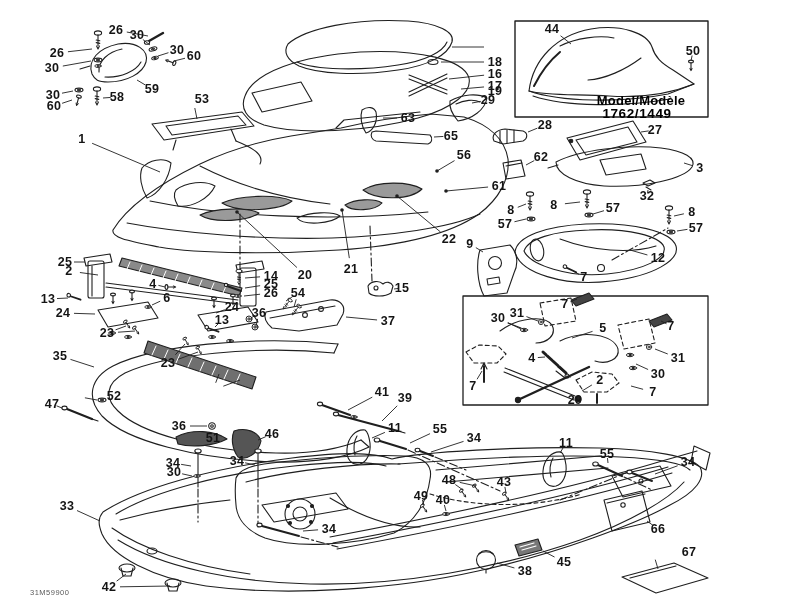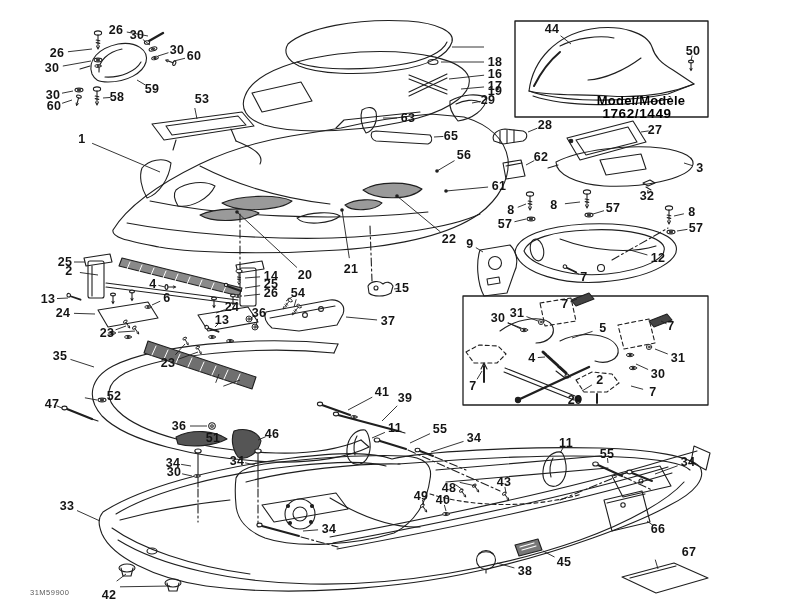--- a/index.html
+++ b/index.html
@@ -526,24 +526,24 @@
       <div class="callout" style="left: 575px; top: 400px;">29</div>
       <div class="callout" style="left: 600px; top: 380px;">2</div>
       <div class="callout" style="left: 473px; top: 386px;">7</div>
       <div class="callout" style="left: 653px; top: 392px;">7</div>
       <div class="callout" style="left: 395px; top: 428px;">11</div>
       <div class="callout" style="left: 440px; top: 429px;">55</div>
       <div class="callout" style="left: 237px; top: 461px;">34</div>
       <div class="callout" style="left: 173px; top: 463px;">34</div>
       <div class="callout" style="left: 174px; top: 472px;">30</div>
       <div class="callout" style="left: 67px; top: 506px;">33</div>
-      <div class="callout" style="left: 109px; top: 587px; margin-top: 8px;">42</div>
+      <div class="callout" style="left: 109px; top: 587px;">42</div>
       <div class="callout" style="left: 329px; top: 529px;">34</div>
       <div class="callout" style="left: 474px; top: 438px;">34</div>
-      <div class="callout" style="left: 449px; top: 480px; margin-top: 8px;">48</div>
+      <div class="callout" style="left: 449px; top: 480px;">48</div>
       <div class="callout" style="left: 504px; top: 482px;">43</div>
       <div class="callout" style="left: 421px; top: 496px;">49</div>
       <div class="callout" style="left: 443px; top: 500px;">40</div>
       <div class="callout" style="left: 566px; top: 443px;">11</div>
       <div class="callout" style="left: 607px; top: 454px;">55</div>
       <div class="callout" style="left: 688px; top: 462px;">34</div>
       <div class="callout" style="left: 658px; top: 529px;">66</div>
       <div class="callout" style="left: 689px; top: 552px;">67</div>
       <div class="callout" style="left: 564px; top: 562px;">45</div>
       <div class="callout" style="left: 525px; top: 571px;">38</div>

